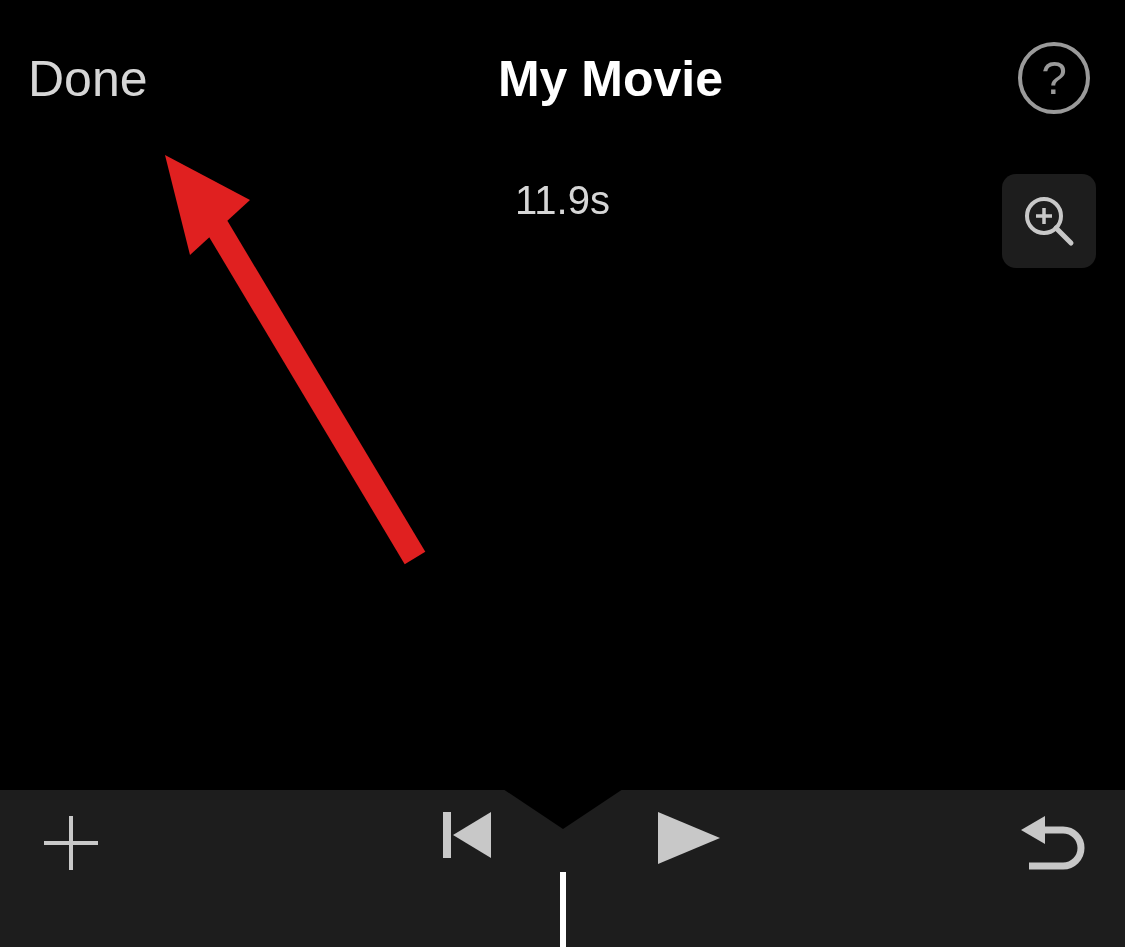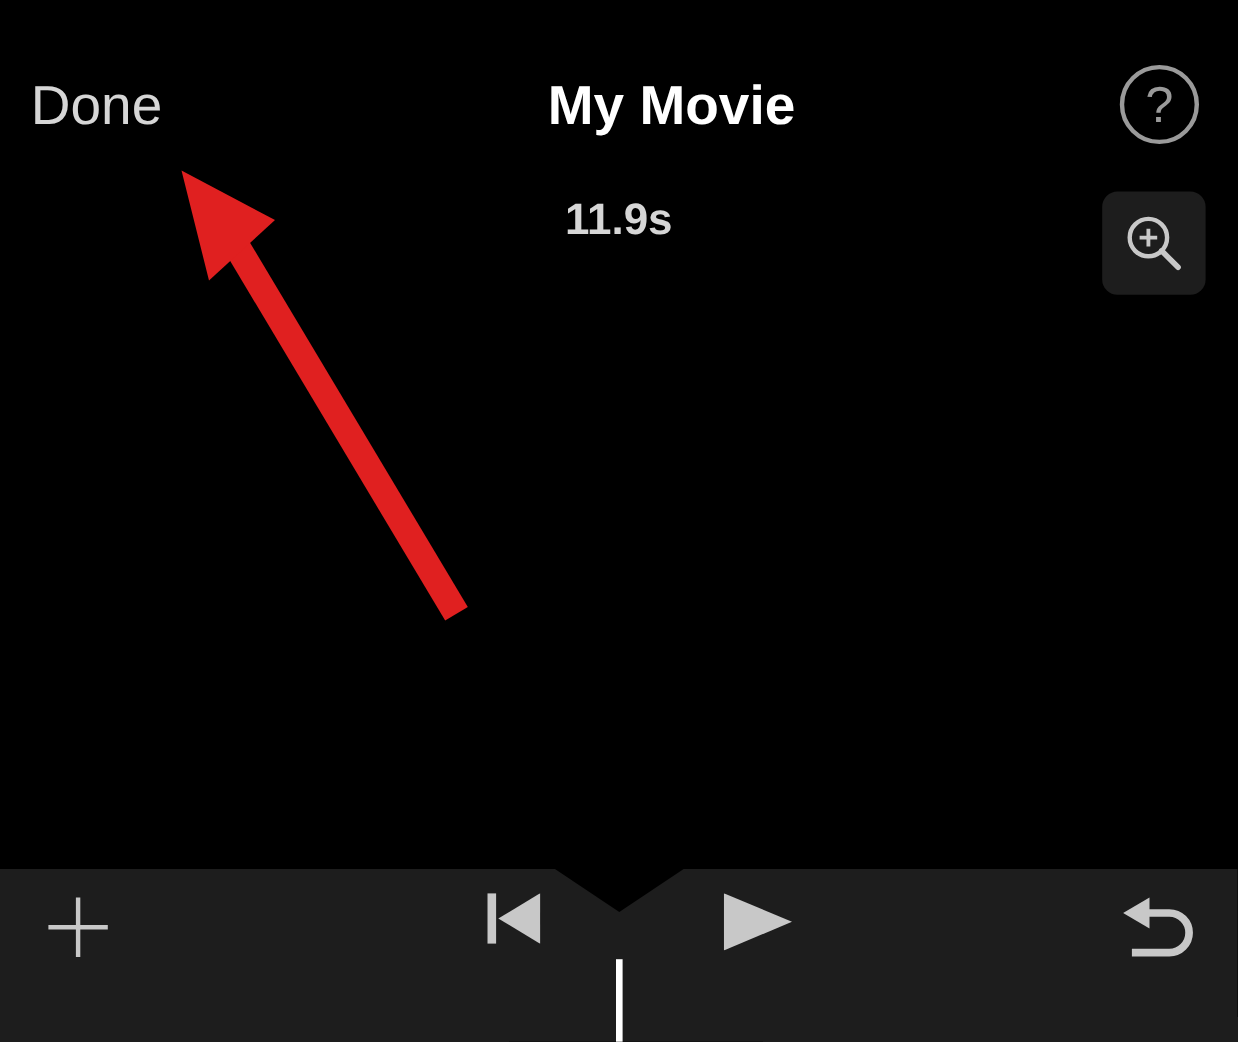--- a/index.html
+++ b/index.html
@@ -10,21 +10,21 @@
     body {
       width: 1125px;
       height: 947px;
       background: #000000;
       font-family: -apple-system, BlinkMacSystemFont, "Helvetica Neue", Helvetica, Arial, sans-serif;
       position: relative;
       overflow: hidden;
     }
     .header {
       position: absolute;
-      top: 17px;
+      top: 0;
       left: 0;
       right: 0;
       height: 130px;
       display: flex;
       align-items: center;
       padding: 0 16px;
       text-align: center;
     }
     .done-button {
       font-size: 50px;
@@ -63,21 +63,21 @@
       font-size: 46px;
       font-weight: 400;
     }
     .duration {
       position: absolute;
       top: 178px;
       left: 50%;
       transform: translateX(-50%);
       color: #d6d6d6;
       font-size: 40px;
-      font-weight: 700;
+      font-weight: 400;
     }
     .zoom-button {
       position: absolute;
       right: 29px;
       top: 174px;
       width: 94px;
       height: 94px;
       background: #1d1d1d;
       border-radius: 14px;
       display: flex;

